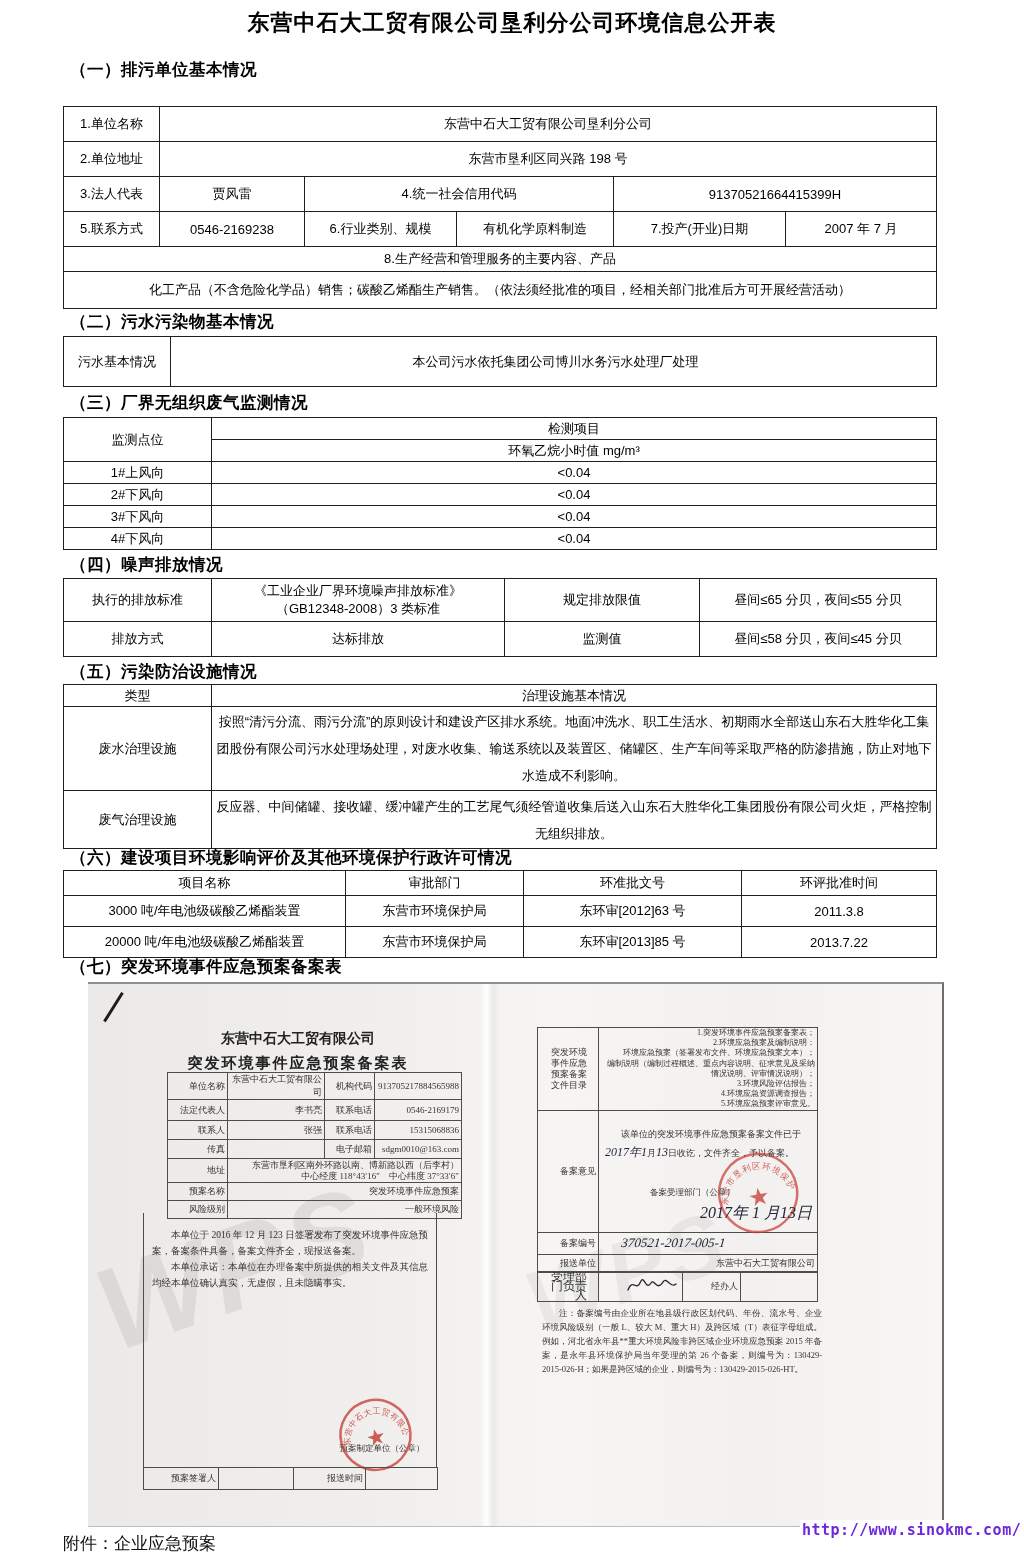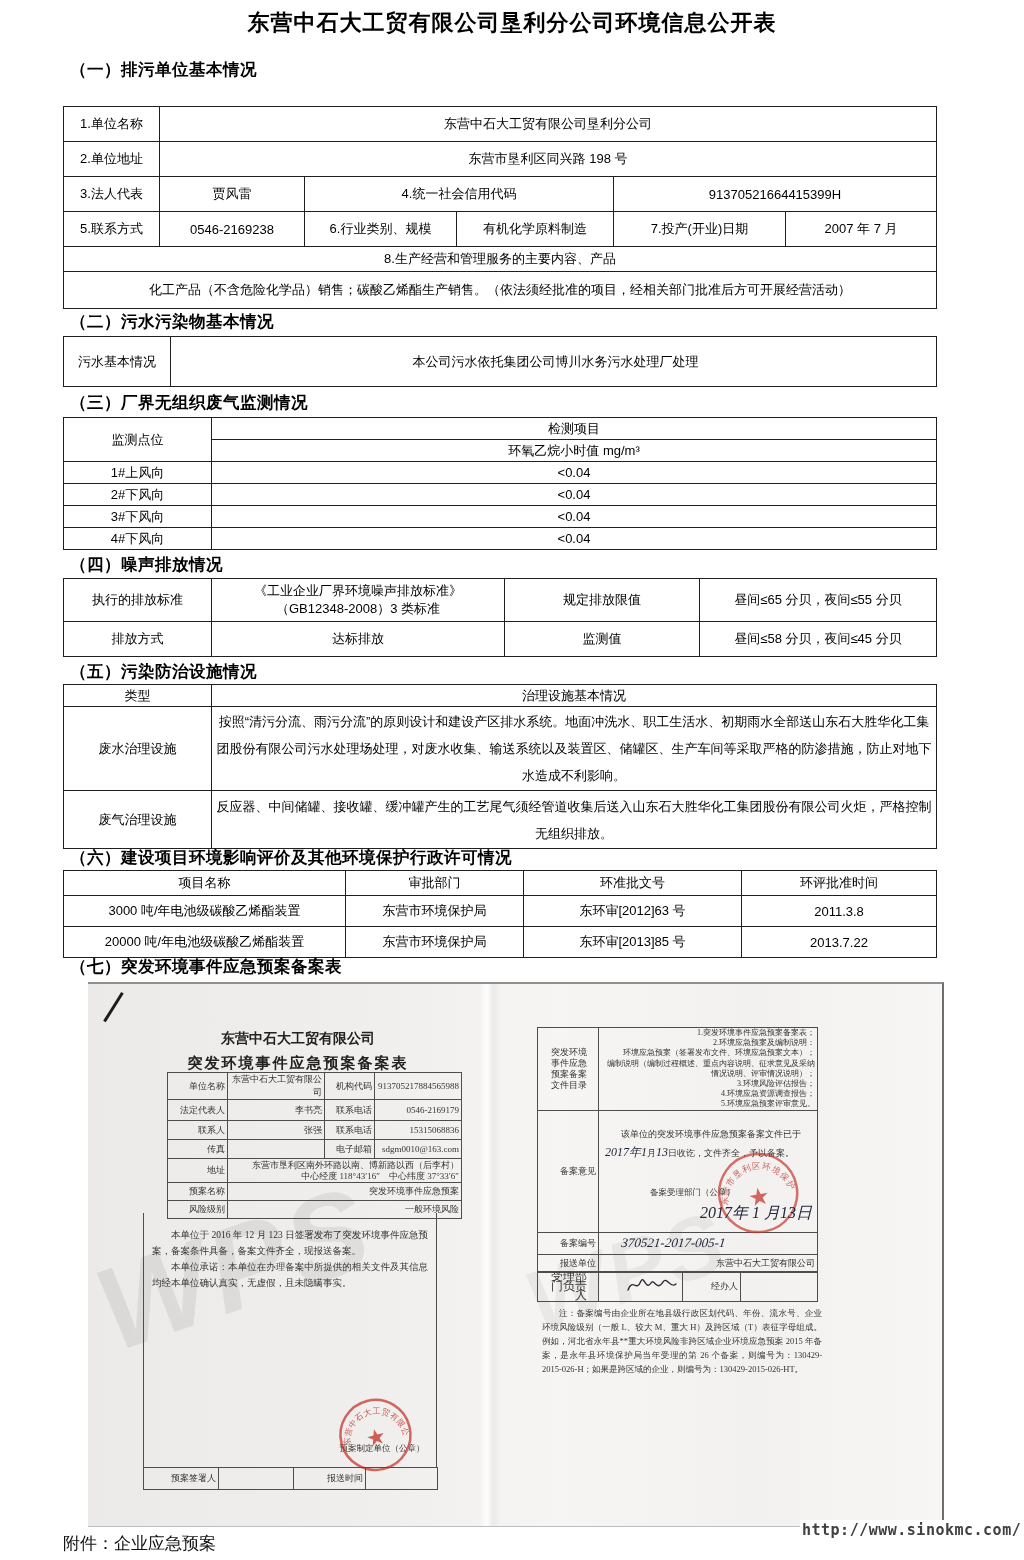--- a/index.html
+++ b/index.html
@@ -42,21 +42,21 @@
   .hw{font-family:"Liberation Serif",serif;font-style:italic;color:#23273a;}
   .note{left:454px;top:322px;width:280px;font-size:8.5px;line-height:14px;
     text-align:justify;text-indent:2em;color:#333;}
   .seal-caption{font-size:8.5px;color:#333;}
   .wm{position:absolute;font-weight:bold;font-style:italic;
     font-family:"Liberation Sans",sans-serif;transform:rotate(-19deg);pointer-events:none;}
   .slash{left:24px;top:6px;width:2.5px;height:34px;background:#1c1c1c;transform:rotate(32deg);}
   .fold{left:392px;top:0;width:20px;height:542px;
     background:linear-gradient(90deg,rgba(255,255,255,0),rgba(255,255,255,0.9),rgba(230,228,226,0.6),rgba(255,255,255,0));}
   .url-wm{position:absolute;left:800px;top:1520px;background:#fff;padding:1px 2px;
-    font-family:"DejaVu Sans Mono",monospace;font-weight:bold;font-size:15px;color:#404040;letter-spacing:0.5px;}
+    font-family:"DejaVu Sans Mono",monospace;font-weight:bold;font-size:15px;color:#6d28d9;letter-spacing:0.5px;}
   .attach{position:absolute;left:63px;top:1532px;font-family:"Liberation Serif",serif;font-size:17px;color:#111;}
 </style>
 </head>
 <body>
 
 <div>
 
   <div class="doc-title">东营中石大工贸有限公司垦利分公司环境信息公开表</div>
 
   <div class="sec-heading" style="top:59px">（一）排污单位基本情况</div>

